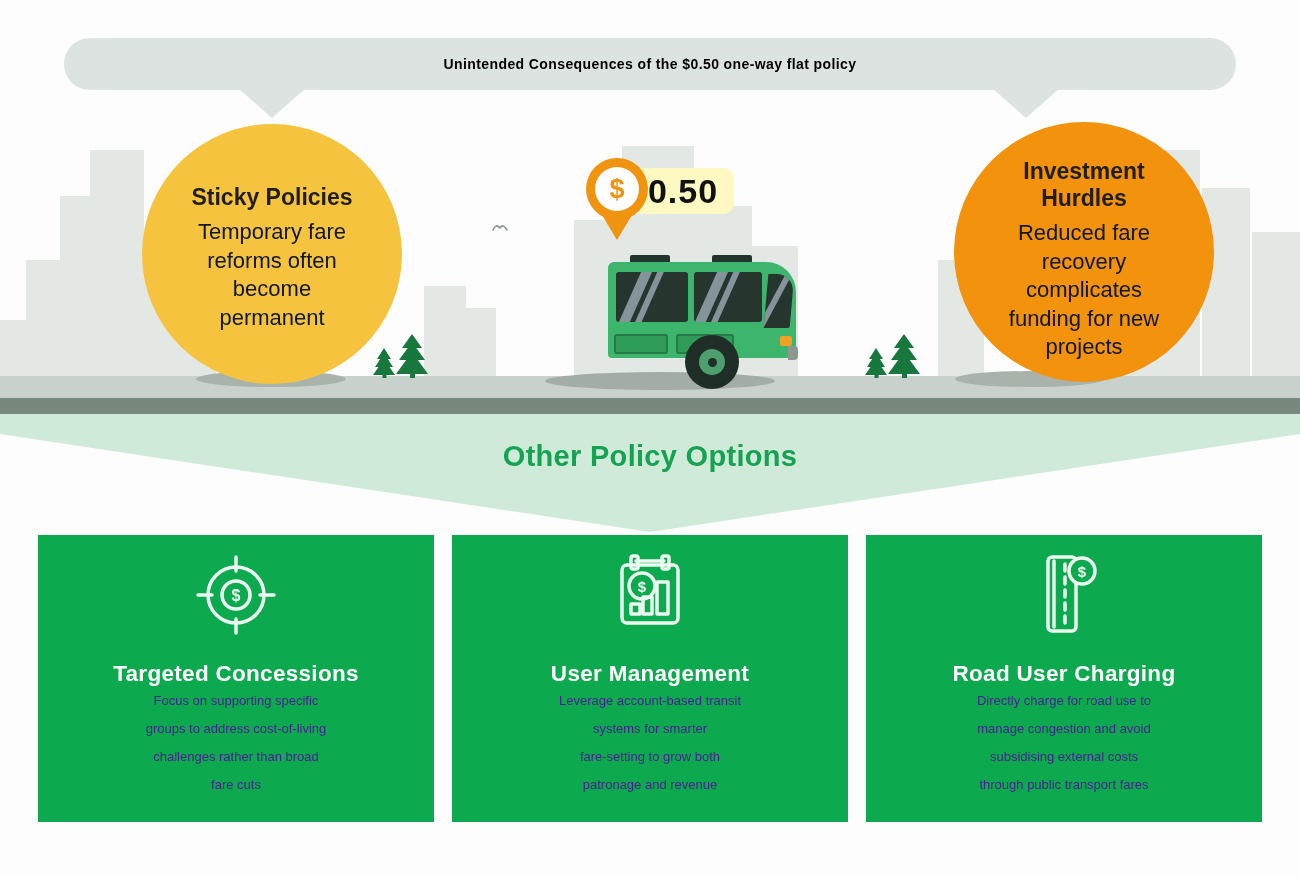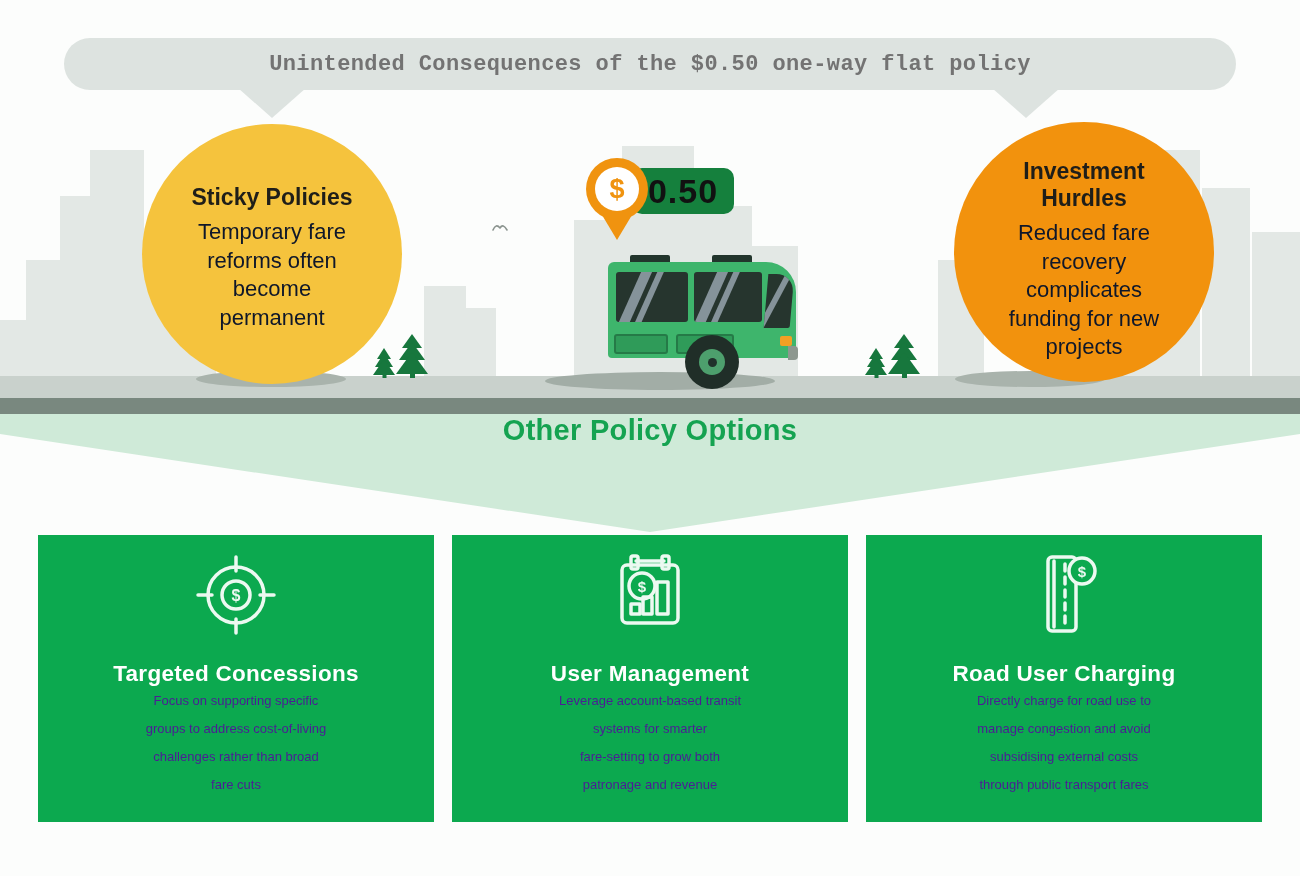--- a/index.html
+++ b/index.html
@@ -9,21 +9,21 @@
     font-family:"Liberation Sans","DejaVu Sans",sans-serif;
   }
   .abs{position:absolute;}
   .pre{white-space:pre-line;}
 
   
   .banner{
     left:64px;top:38px;width:1172px;height:52px;border-radius:26px;
     background:#dde3e0;display:flex;align-items:center;justify-content:center;
   }
-  .banner-title{font-size:22px;font-weight:bold;color:#737373;letter-spacing:.4px;font-family:Liberation Mono, monospace;}
+  .banner-title{font-size:14px;font-weight:bold;color:#000000;letter-spacing:.4px;}
   .banner-tri{
     width:0;height:0;border-left:34px solid transparent;border-right:34px solid transparent;
     border-top:30px solid #dde3e0;top:88px;
   }
 
   
   .building{background:#e3e8e5;}
 
   
   .road-top{left:0;top:376px;width:1300px;height:22px;background:#c9d1cc;}
@@ -53,42 +53,42 @@
   .t-head{left:24px;top:5px;width:88px;height:82px;background:#c3ccc6;border-radius:4px;}
   .t-screen{left:20px;top:21px;width:54px;height:44px;background:#ffffff;border-radius:2px;display:flex;align-items:center;justify-content:center;}
   .t-desk{left:16px;top:84px;width:100px;height:14px;background:#b7c1ba;border-radius:2px;}
   .t-base{left:4px;top:96px;width:80px;height:90px;background:#c6cfc9;border-radius:2px;}
   .t-vent{top:8px;width:16px;height:4px;background:#9aa59f;}
   .t-label{left:0;top:38px;width:80px;text-align:center;color:#ffffff;font-weight:bold;
     font-size:12.5px;line-height:17px;letter-spacing:1px;}
 
   
   .fare{left:586px;top:156px;width:160px;height:92px;}
-  .fare-rect{left:46px;top:12px;width:102px;height:46px;background:#15803d;border-radius:10px;
+  .fare-rect{left:46px;top:12px;width:102px;height:46px;background:#fef9c3;border-radius:10px;
     display:flex;align-items:center;justify-content:center;z-index:1;}
   .fare-amount{font-size:34px;font-weight:800;color:#111111;letter-spacing:1px;}
   .pin-circle{left:0;top:2px;width:62px;height:62px;background:#f0930f;border-radius:50%;z-index:2;}
   .pin-tail{left:13px;top:54px;width:0;height:0;border-left:18px solid transparent;
     border-right:18px solid transparent;border-top:30px solid #f0930f;z-index:2;}
   .pin-inner{left:9px;top:11px;width:44px;height:44px;background:#ffffff;border-radius:50%;z-index:3;
     display:flex;align-items:center;justify-content:center;font-size:27px;font-weight:800;color:#f0930f;}
 
   
   .bubble{width:260px;height:260px;border-radius:50%;text-align:center;box-sizing:border-box;z-index:5;}
   .bubble-yellow{left:142px;top:124px;background:#f5c33d;padding-top:60px;}
   .bubble-orange{left:954px;top:122px;background:#f2920d;padding-top:36px;}
   .bubble-title{font-size:23px;font-weight:bold;color:#1f1e19;line-height:27px;}
   .bubble-desc{margin-top:7px;font-size:22px;color:#0f172a;line-height:28.5px;}
 
   
   .funnel{left:0;top:414px;width:1300px;height:118px;background:#cfead8;
     -webkit-clip-path:polygon(0 0,100% 0,100% 17%,50% 100%,0 17%);
     clip-path:polygon(0 0,100% 0,100% 17%,50% 100%,0 17%);
     display:flex;justify-content:center;}
-  .options-heading{font-size:29px;font-weight:800;color:#15a351;letter-spacing:.3px;}
+  .options-heading{margin-top:26px;font-size:29px;font-weight:800;color:#15a351;letter-spacing:.3px;}
 
   
   .card{top:535px;width:396px;height:287px;background:#0ca94f;display:flex;flex-direction:column;
     align-items:center;box-sizing:border-box;padding-top:16px;text-align:center;}
   .card-icon{width:88px;height:88px;}
   .card-title{margin-top:22px;font-size:22.5px;font-weight:bold;color:#ffffff;letter-spacing:.3px;}
   .card-desc{font-size:13px;color:#4c1d95;line-height:28px;}
 
   .bird{left:492px;top:222px;}
 </style>

